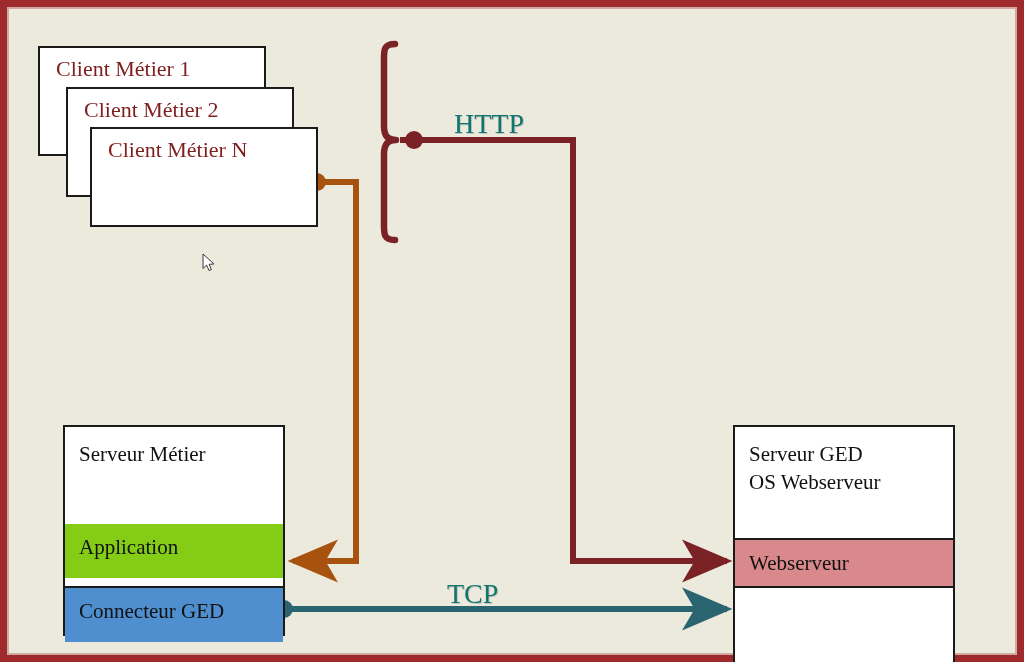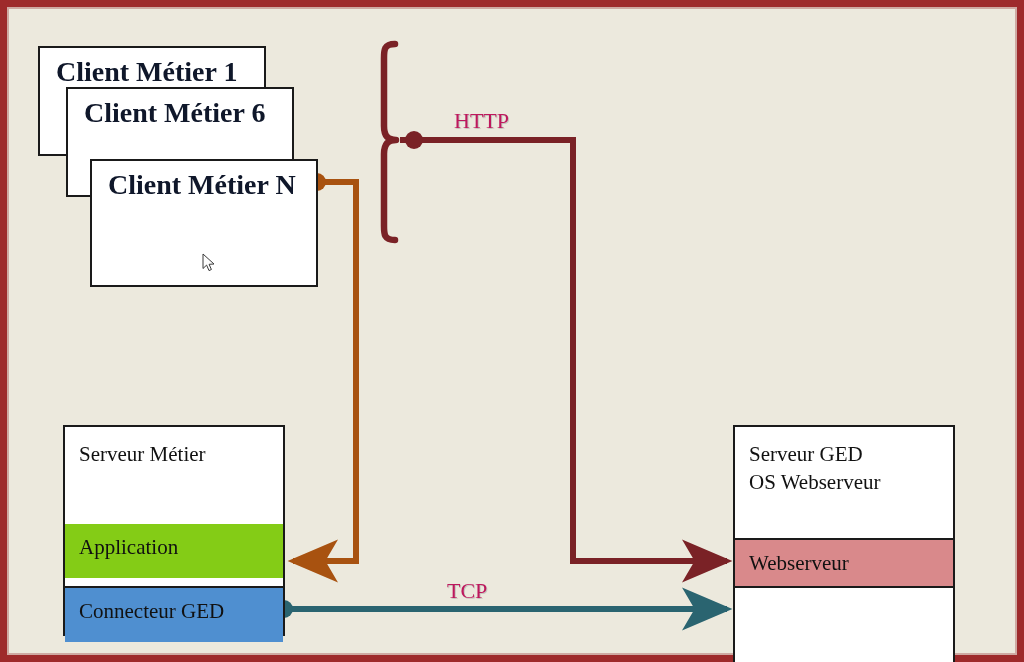--- a/index.html
+++ b/index.html
@@ -50,24 +50,23 @@
   .client-card {
     position: absolute;
     box-sizing: border-box;
     border: 2px solid #1a1a1a;
     background: #ffffff;
   }
   .client-card .client-text {
     position: absolute;
     left: 16px;
     top: 8px;
-    font-size: 28px;
-    color: #0f172a;
+    font-size: 22px;
+    color: #7f1d1d;
     white-space: pre;
-    font-weight: bold;
   }
 
   
   .seg {
     position: absolute;
     left: 0;
     right: 0;
     box-sizing: border-box;
   }
   .seg-text {
@@ -91,22 +90,22 @@
     position: absolute;
     left: 0;
     top: 0;
     width: 1024px;
     height: 662px;
     pointer-events: none;
   }
 
   .wire-label {
     position: absolute;
-    font-size: 22px;
-    color: #be185d;
+    font-size: 28px;
+    color: #0f766e;
     white-space: pre;
     text-shadow: 1px 1px 0 rgba(150,150,150,0.45);
   }
 
   #cursor {
     position: absolute;
     width: 14px;
     height: 20px;
     pointer-events: none;
   }
@@ -155,24 +154,24 @@
       <path d="M 286 609 L 727 609" fill="none" stroke="#2a6470" stroke-width="6" marker-end="url(#arrow-teal)"></path>
       <circle cx="284" cy="609" r="9" fill="#2a6470"></circle>
     </g>
   </svg>
 
   <div class="client-card" style="left:38px; top:46px; width:228px; height:110px; z-index:3;">
     <span class="client-text">Client Métier 1</span>
   </div>
 
   <div class="client-card" style="left:66px; top:87px; width:228px; height:110px; z-index:4;">
-    <span class="client-text">Client Métier 6</span>
-  </div>
-
-  <div class="client-card" style="left:90px; top:127px; width:228px; height:128px; z-index:5;margin-top:32px;">
+    <span class="client-text">Client Métier 2</span>
+  </div>
+
+  <div class="client-card" style="left:90px; top:127px; width:228px; height:100px; z-index:5;">
     <span class="client-text">Client Métier N</span>
   </div>
 
   <div class="node" style="left:63px; top:425px; width:222px; height:211px; z-index:6;padding-left:23px;">
     <div class="seg" style="top:0; height:111px; background:#ffffff;">
       <span class="seg-text" style="top:14px;">Serveur Métier</span>
     </div>
     <div class="seg-divider" style="top:111px;"></div>
     <div class="seg" style="top:97px; height:54px; background:#84cc16;">
       <span class="seg-text" style="top:10px;">Application</span>

